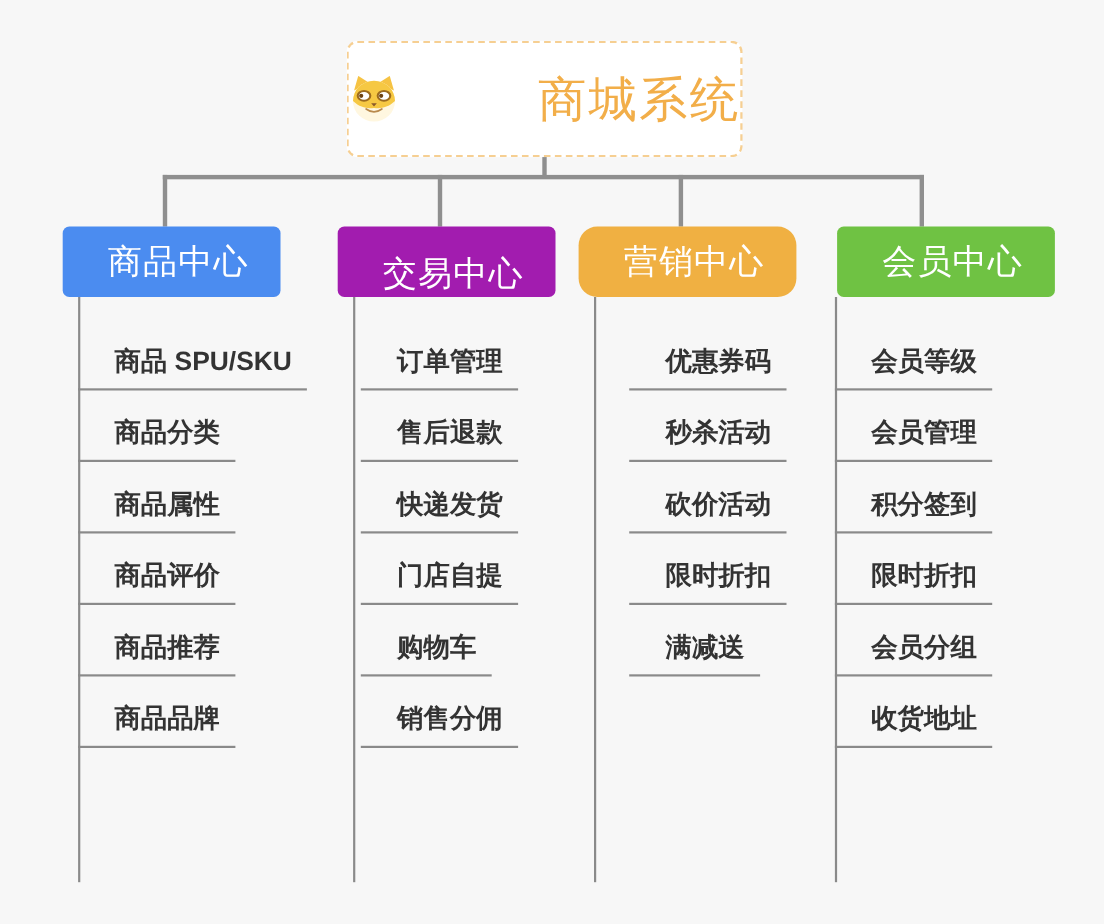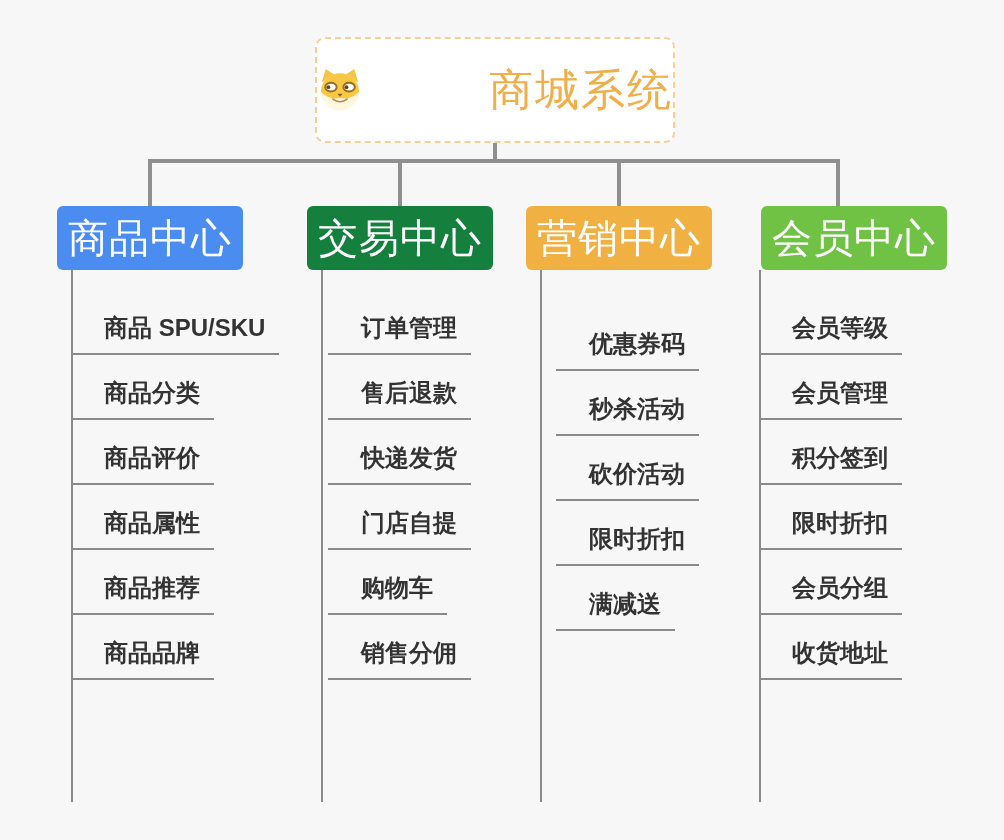--- a/index.html
+++ b/index.html
@@ -50,24 +50,25 @@
   
   .branch-node {
     position: absolute;
     top: 206px;
     width: 186px; height: 64px;
     border-radius: 6px;
     display: flex;
     align-items: center;
     justify-content: center;
     color: #ffffff;
-    font-size: 40px;
+    font-size: 31px;
     font-weight: 500;
     letter-spacing: 1px;
     white-space: nowrap;
+    padding-left: 12px;
   }
   .bn-0 { left: 57px;  }
   .bn-1 { left: 307px; }
   .bn-2 { left: 526px; }
   .bn-3 { left: 745px; margin-left: 16px; }
 
   
   .col-line {
     position: absolute;
     top: 270px;
@@ -82,21 +83,21 @@
   
   .leaves {
     position: absolute;
     top: 270px;
     display: flex;
     flex-direction: column;
     font-weight: bold;
   }
   .lv-0 { left: 71px;  }
   .lv-1 { left: 328px; }
-  .lv-2 { left: 556px; margin-top: 16px; }
+  .lv-2 { left: 572px; }
   .lv-3 { left: 759px; }
 
   .leaf {
     height: 65px;
     display: flex;
     align-items: flex-end;
   }
   .leaf:first-child { height: 85px; }
   .leaf span {
     display: inline-block;
@@ -133,49 +134,49 @@
         <path d="M21.3,26 h5.4 l-2.7,3.2 Z" fill="#8a5a2a"></path>
         <path d="M16.5,31.5 q7.5,5.5 15,0" stroke="#b98a4d" stroke-width="1.6" fill="none" stroke-linecap="round"></path>
       </svg>
     </span>
     <span class="root-title">商城系统</span>
   </div>
 
   <div class="branch-node bn-0" style="background-color: rgb(75, 140, 240);">
     <span>商品中心</span>
   </div>
-  <div class="branch-node bn-1" style="background-color: #15803d;">
+  <div class="branch-node bn-1" style="background-color: #a21caf; align-items: flex-end;">
     <span>交易中心</span>
   </div>
-  <div class="branch-node bn-2" style="background-color: rgb(240, 176, 66);">
+  <div class="branch-node bn-2" style="background-color: rgb(240, 176, 66); border-radius: 17px;">
     <span>营销中心</span>
   </div>
   <div class="branch-node bn-3" style="background-color: rgb(111, 194, 67);">
     <span>会员中心</span>
   </div>
 
   <div class="col-line cl-0"></div>
   <div class="col-line cl-1"></div>
   <div class="col-line cl-2"></div>
   <div class="col-line cl-3"></div>
 
   <div class="leaves lv-0">
     <div class="leaf">
         <span>商品 SPU/SKU</span>
       </div>
     <div class="leaf">
         <span>商品分类</span>
       </div>
     <div class="leaf">
+        <span>商品属性</span>
+      </div>
+    <div class="leaf">
         <span>商品评价</span>
       </div>
     <div class="leaf">
-        <span>商品属性</span>
-      </div>
-    <div class="leaf">
         <span>商品推荐</span>
       </div>
     <div class="leaf">
         <span>商品品牌</span>
       </div>
   </div>
 
   <div class="leaves lv-1">
     <div class="leaf">
         <span>订单管理</span>

